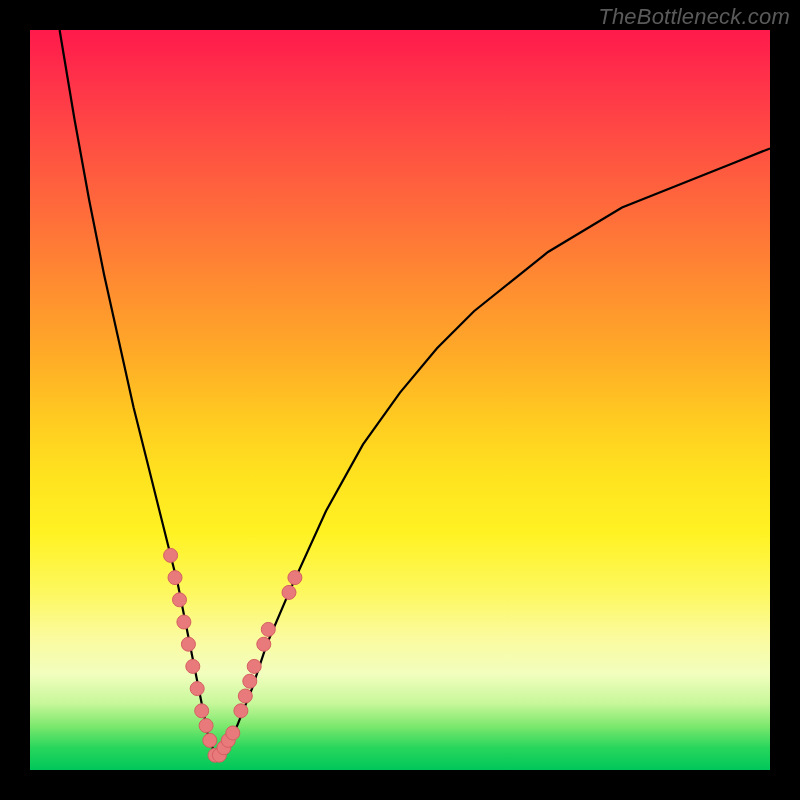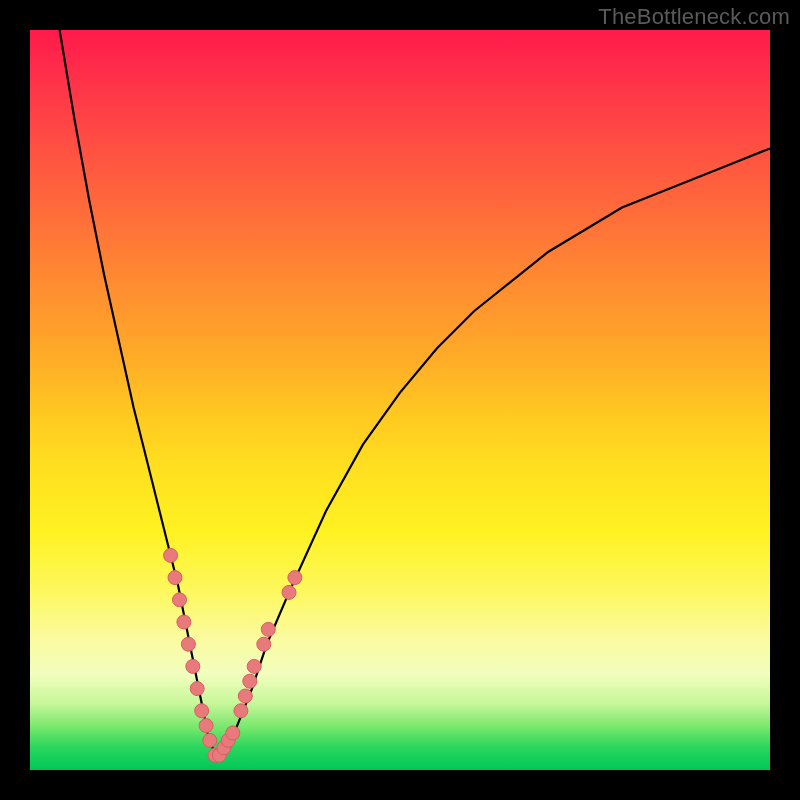--- a/index.html
+++ b/index.html
@@ -9,20 +9,21 @@
     height: 800px;
     overflow: hidden;
     background: #000;
     font-family: Arial, Helvetica, sans-serif;
   }
   .stage {
     position: relative;
     width: 800px;
     height: 800px;
     background: #000;
+    font-style: italic;
   }
   .plot-area {
     position: absolute;
     left: 30px;
     top: 30px;
     width: 740px;
     height: 740px;
     
     background: linear-gradient(
       to bottom,

